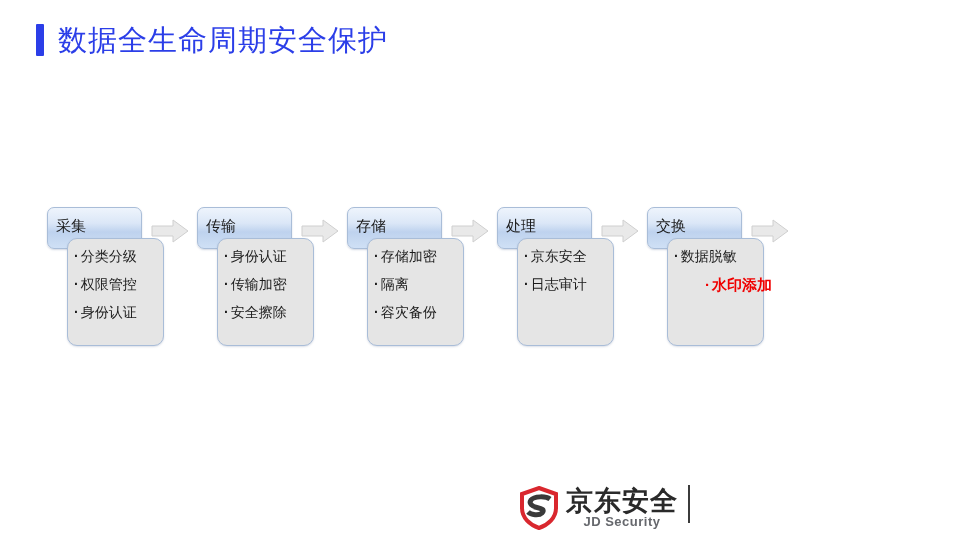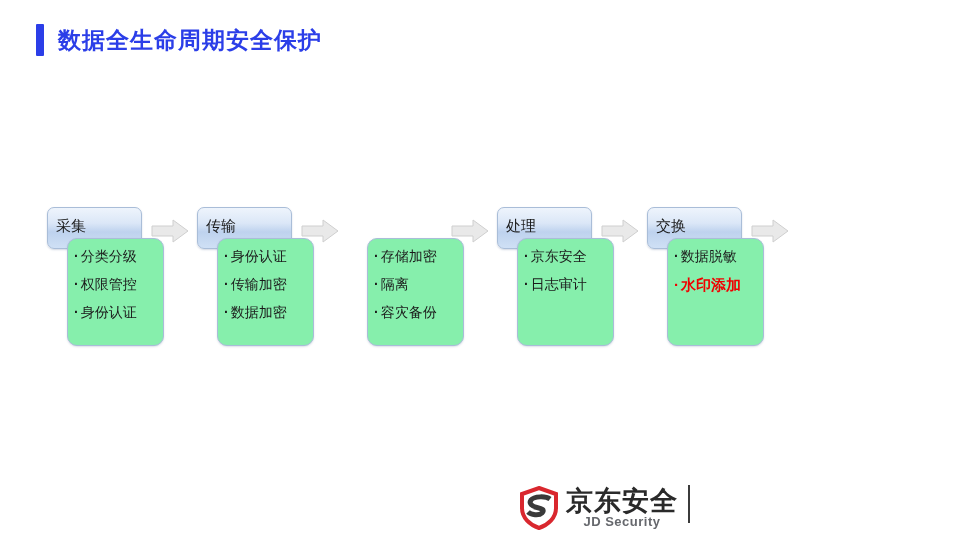--- a/index.html
+++ b/index.html
@@ -25,22 +25,22 @@
     align-items: center;
   }
   .title-bar {
     width: 8px;
     height: 32px;
     background: #2b3ee8;
     margin-right: 14px;
     border-radius: 1px;
   }
   .title-text {
-    font-size: 23px;
-    font-weight: bold;
+    font-size: 29px;
+    font-weight: normal;
     color: #2b3ee8;
     letter-spacing: 1px;
     line-height: 1;
     white-space: nowrap;
   }
 
   
   .flow {
     position: absolute;
     left: 47px;
@@ -74,21 +74,21 @@
     color: #1b1b1b;
     line-height: 1;
     white-space: nowrap;
   }
   .group-card {
     position: absolute;
     left: 20px;
     top: 31px;
     width: 97px;
     height: 108px;
-    background: #86efac;
+    background: #e5e5e5;
     border: 1px solid #a9bdd8;
     border-radius: 10px;
     box-sizing: border-box;
     box-shadow: 0 1px 2px rgba(90,110,150,0.22);
     padding: 10px 0 0 6px;
   }
   .bullet {
     font-size: 14px;
     color: #1b1b1b;
     line-height: 1;
@@ -97,20 +97,21 @@
   }
   .bullet::before {
     content: "\00B7";
     margin-right: 2px;
     font-weight: bold;
   }
   .bullet.highlight {
     color: #f00000;
     font-weight: bold;
     font-size: 15px;
+    margin-left: 31px;
   }
 
   
   .arrow {
     position: absolute;
     top: 12px;
     width: 38px;
     height: 24px;
   }
   .arrow svg { display: block; }
@@ -188,29 +189,32 @@
         <path d="M1 7 H22 V1 L37 12 L22 23 V17 H1 Z" fill="#e9e9e9" stroke="#cfcfcf" stroke-width="1" stroke-linejoin="round"></path>
       </svg>
     </div>
     <div class="group" style="left: 150px;">
       <div class="group-header">
         <div class="group-header-label">传输</div>
       </div>
       <div class="group-card">
         <div class="bullet">身份认证</div>
         <div class="bullet">传输加密</div>
-        <div class="bullet">数据加密</div>
+        <div class="bullet">安全擦除</div>
       </div>
     </div>
     <div class="arrow" style="left: 254px;">
       <svg viewBox="0 0 38 24" width="38" height="24">
         <path d="M1 7 H22 V1 L37 12 L22 23 V17 H1 Z" fill="#e9e9e9" stroke="#cfcfcf" stroke-width="1" stroke-linejoin="round"></path>
       </svg>
     </div>
     <div class="group" style="left: 300px;">
+      <div class="group-header">
+        <div class="group-header-label">存储</div>
+      </div>
       <div class="group-card">
         <div class="bullet">存储加密</div>
         <div class="bullet">隔离</div>
         <div class="bullet">容灾备份</div>
       </div>
     </div>
     <div class="arrow" style="left: 404px;">
       <svg viewBox="0 0 38 24" width="38" height="24">
         <path d="M1 7 H22 V1 L37 12 L22 23 V17 H1 Z" fill="#e9e9e9" stroke="#cfcfcf" stroke-width="1" stroke-linejoin="round"></path>
       </svg>

